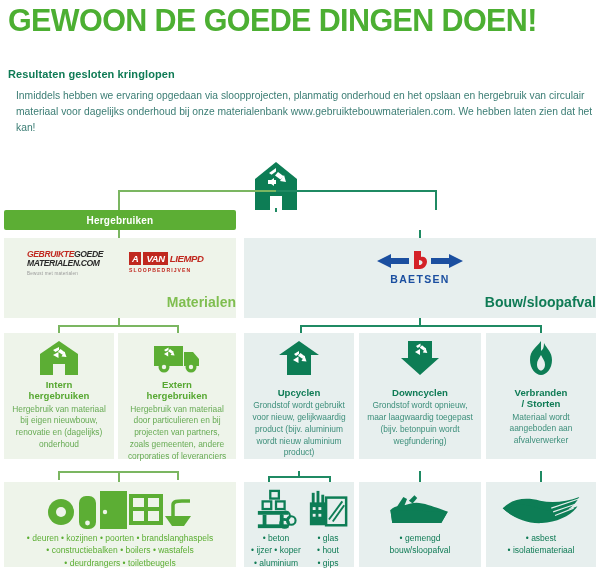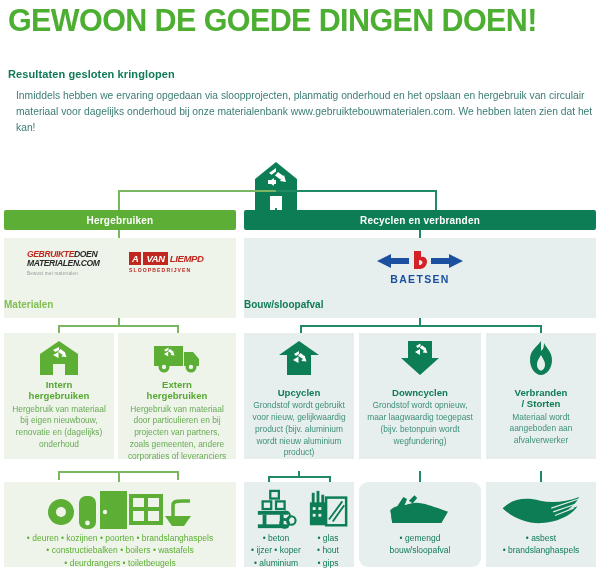--- a/index.html
+++ b/index.html
@@ -74,22 +74,22 @@
                 letter-spacing: -0.4px; padding: 1px 0; }
   .avl-sub { font-size: 5.1px; font-weight: bold; color: #c0281f; letter-spacing: 1.1px;
              margin-top: 2px; }
 
   
   .baetsen { width: 96px; text-align: center; }
   .baetsen-mark { height: 22px; position: relative; }
   .baetsen-name { font-size: 10.5px; font-weight: bold; color: #1b4fa0; letter-spacing: 1.3px; margin-top: 1px; }
 
   .panel-label {
-    position: absolute; bottom: 8px; left: 0; right: 0; text-align: left;
-    font-size: 10px; font-weight: bold;
+    position: absolute; bottom: 8px; left: 0; right: 0; text-align: right;
+    font-size: 14px; font-weight: bold;
   }
   .panel.reuse .panel-label { color: #7fbe50; }
   .panel.recycle .panel-label { color: #0f7b55; }
 
   
   .card {
     position: absolute; top: 173px; height: 126px; padding: 8px 7px 6px;
     text-align: center;
   }
   .card.green { background: #eef4ea; }
@@ -139,33 +139,30 @@
 
     <div class="ln" style="left:275px; top:48px; width:2px; height:4px;"></div>
     <div class="ln light" style="left:118px; top:30px; width:158px; height:1.5px;"></div>
     <div class="ln" style="left:276px; top:30px; width:160px; height:1.5px;"></div>
     <div class="ln light" style="left:118px; top:30px; width:1.5px; height:20px;"></div>
     <div class="ln" style="left:435px; top:30px; width:1.5px; height:20px;"></div>
 
     <div class="bar reuse">
       <span>Hergebruiken</span>
     </div>
-    <div class="bar recycle">
-      <span>Recyclen en verbranden</span>
-    </div>
 
     <div class="ln light" style="left:118px; top:70px; width:1.5px; height:8px;"></div>
     <div class="ln" style="left:419px; top:70px; width:1.5px; height:8px;"></div>
 
     <div class="panel reuse">
       <div class="logos">
 
         <div class="gbm">
           <div class="gbm-l1">
-            <span class="red">GEBRUIKTE</span><span class="dark">DOEN</span>
+            <span class="red">GEBRUIKTE</span><span class="dark">GOEDE</span>
           </div>
           <div class="gbm-l1"><span class="dark">MATERIALEN.COM</span></div>
           <div class="gbm-tag">Bewust met materialen</div>
         </div>
 
         <div class="avl">
           <div class="avl-row">
             <span class="avl-a">A</span>
             <span class="avl-van">VAN</span>
             <span class="avl-liempd">LIEMPD</span>
@@ -359,21 +356,21 @@
           <path d="M27 34 L39 17" stroke="#0d7d55" stroke-width="2" fill="none"></path>
         </svg>
       </div>
       <div class="bcard-list">
         <div>• glas</div>
         <div>• hout</div>
         <div>• gips</div>
       </div>
     </div>
 
-    <div class="bcard teal" style="left:359px; width:122px;border-radius:9px;">
+    <div class="bcard teal" style="left:359px; width:122px;">
       <div class="bcard-icon">
         <svg viewBox="0 0 80 40" width="74" height="38">
           <path d="M14 18 L22 6 L26 8 L22 18 Z" fill="#0d7d55"></path>
           <path d="M28 10 L34 4 L37 7 L32 13 Z" fill="#0d7d55"></path>
           <path d="M8 20 C14 14 22 16 30 13 C40 10 52 16 60 18 L70 22 L63 34 L10 34 Z" fill="#0d7d55"></path>
           <path d="M8 20 L10 34 L63 34 L70 22 Z" fill="#0d7d55"></path>
         </svg>
       </div>
       <div class="bcard-list">
         <div>• gemengd</div>
@@ -386,18 +383,18 @@
         <svg viewBox="0 0 90 36" width="84" height="34">
           <path d="M4 16 C14 6 28 4 44 8 C58 11 72 9 86 4 C80 16 66 24 50 28 C34 32 16 28 4 16 Z" fill="#0d7d55"></path>
           <path d="M4 16 C16 10 30 12 42 16 C56 21 70 20 84 14 C78 24 62 31 46 32 C30 33 14 26 4 16 Z" fill="#0d7d55"></path>
           <path d="M56 16 L86 6" stroke="#e7efee" stroke-width="1.2" fill="none"></path>
           <path d="M58 20 L84 11" stroke="#e7efee" stroke-width="1.2" fill="none"></path>
           <path d="M60 24 L80 16" stroke="#e7efee" stroke-width="1.2" fill="none"></path>
         </svg>
       </div>
       <div class="bcard-list">
         <div>• asbest</div>
-        <div>• brandslanghaspels</div>
+        <div>• isolatiemateriaal</div>
       </div>
     </div>
 
   </div>
 </div>
 
 </body></html>

